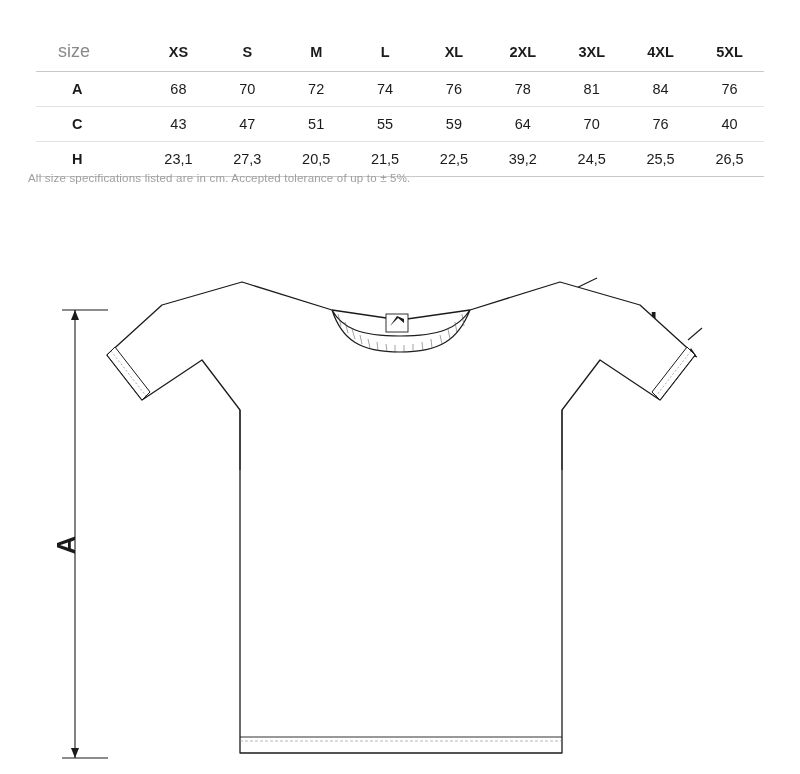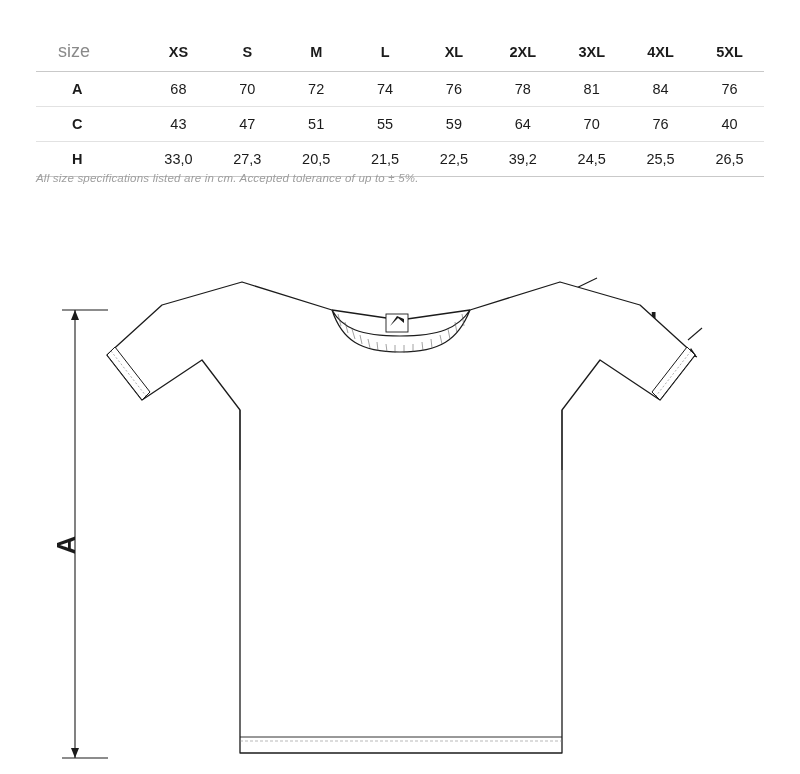--- a/index.html
+++ b/index.html
@@ -68,24 +68,23 @@
   .size-table tbody td {
     font-weight: normal;
     border-bottom: 1px solid #e2e2e2;
   }
   .size-table tbody tr:last-child td {
     border-bottom: 1.5px solid #c9c9c9;
   }
   
   .note {
     position: absolute;
-    left: 36px;
+    left: 28px;
     top: 172px;
     font-size: 11.5px;
-    font-style: italic;
     color: #9e9e9e;
     letter-spacing: .2px;
   }
   
   .drawing {
     position: absolute;
     left: 0;
     top: 240px;
     width: 800px;
     height: 534px;
@@ -138,21 +137,21 @@
         <td>51</td>
         <td>55</td>
         <td>59</td>
         <td>64</td>
         <td>70</td>
         <td>76</td>
         <td>40</td>
       </tr>
       <tr>
         <td class="row-label">H</td>
-        <td>33,0</td>
+        <td>23,1</td>
         <td>27,3</td>
         <td>20,5</td>
         <td>21,5</td>
         <td>22,5</td>
         <td>39,2</td>
         <td>24,5</td>
         <td>25,5</td>
         <td>26,5</td>
       </tr>
     </tbody>

